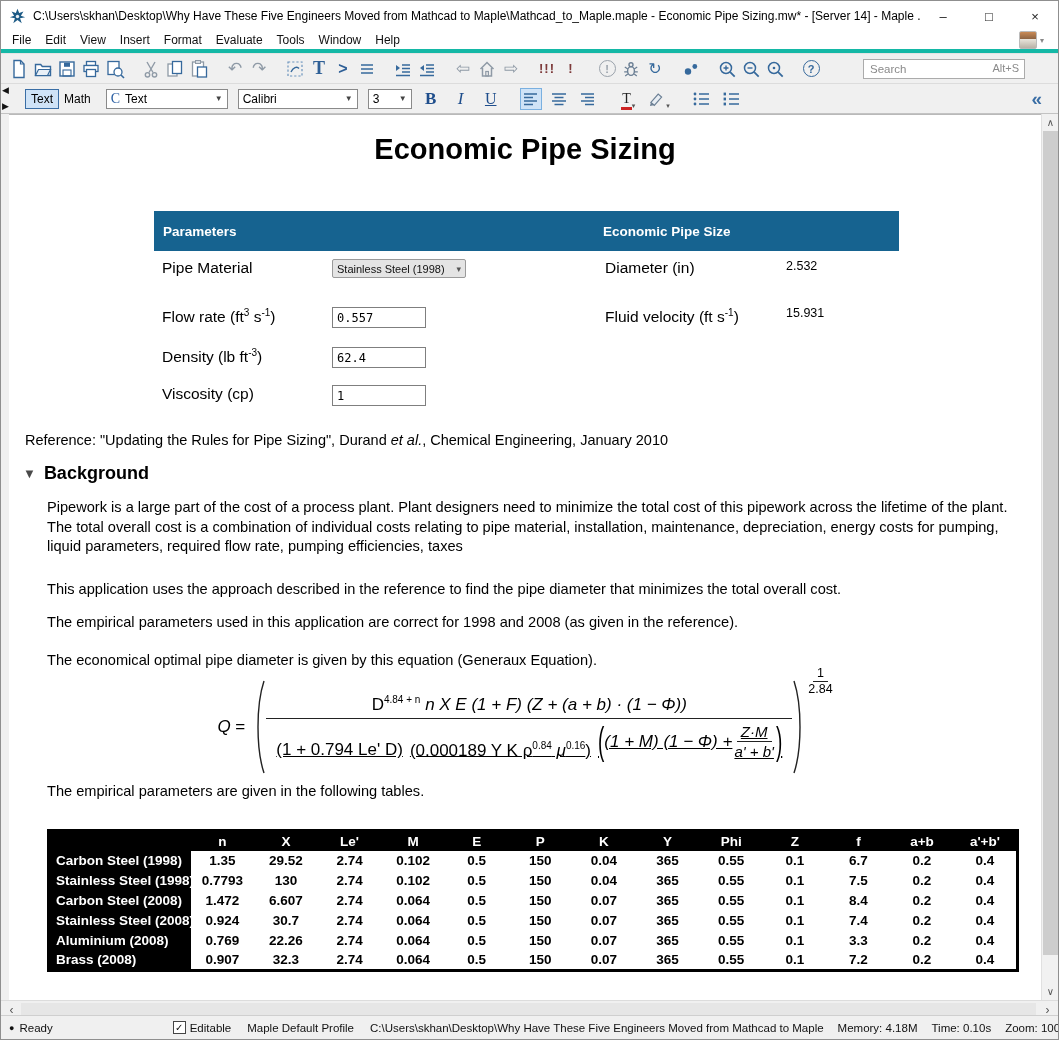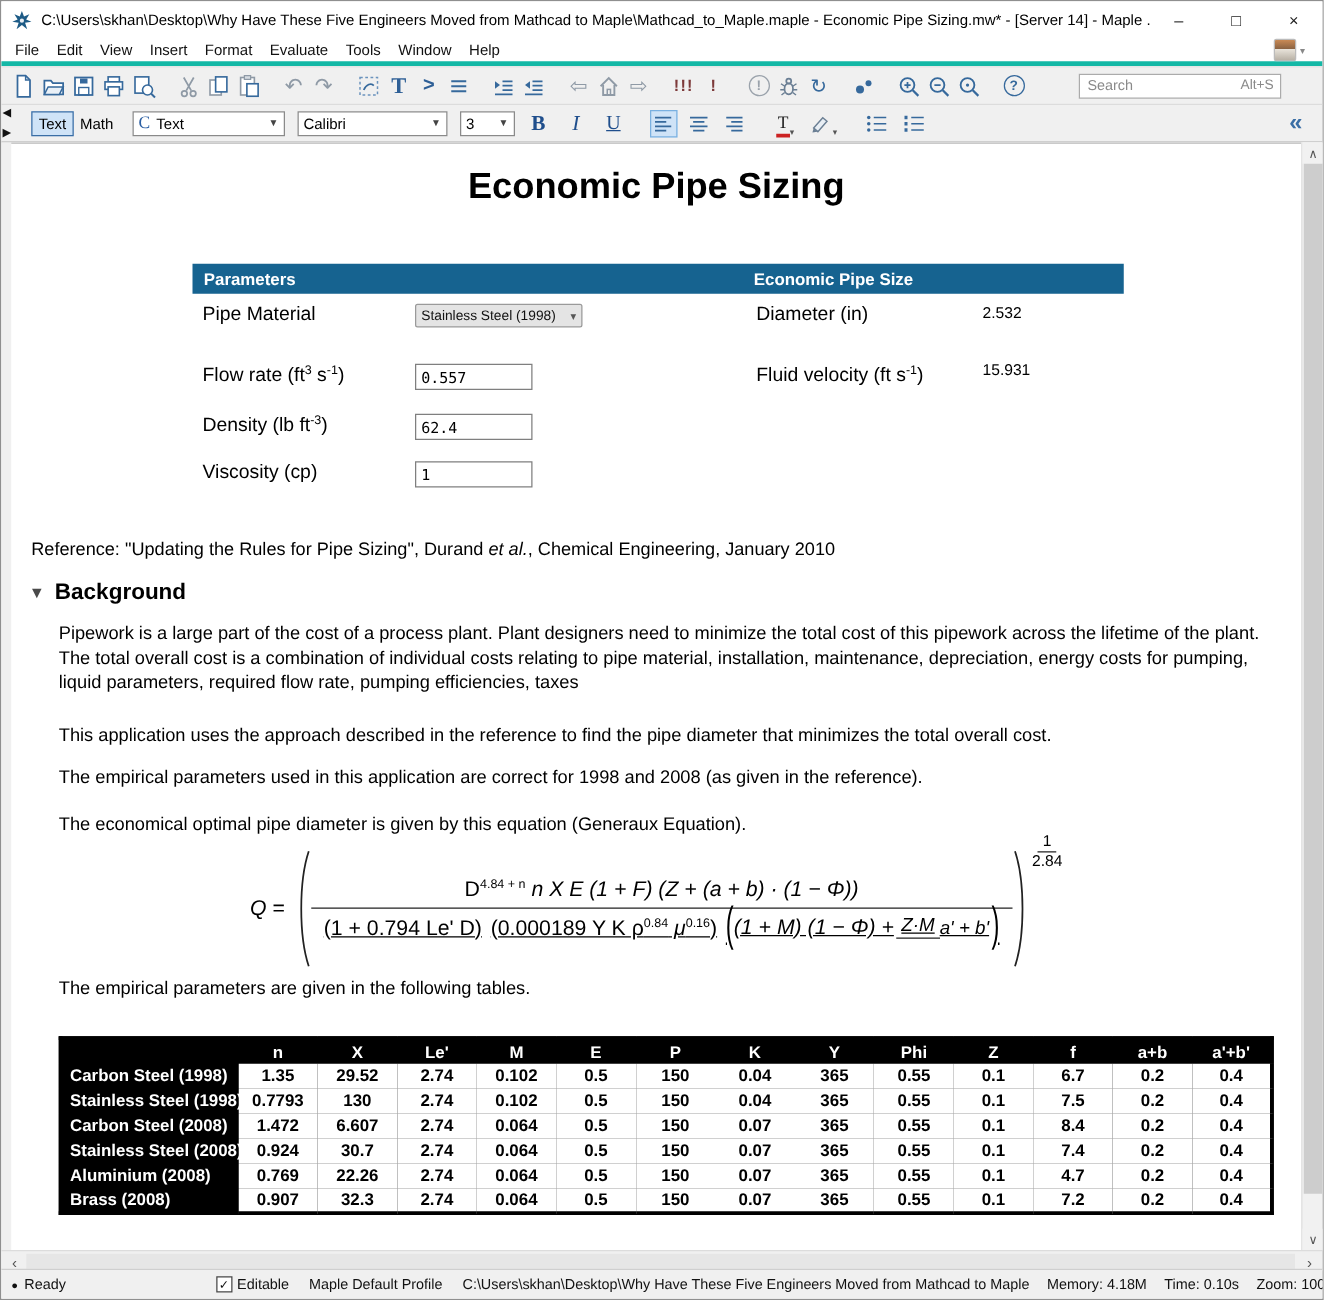--- a/index.html
+++ b/index.html
@@ -62,21 +62,21 @@
   .collapse-btn { margin-left:auto; margin-right:16px; color:#3a6ea5; font-size:19px; font-weight:bold; }
 
   
   .docarea { position:absolute; top:113px; left:0; right:0; bottom:24px; background:#f0f0f0; }
   .doc { position:absolute; left:8px; top:0; width:1032px; height:886px; background:#fff; border-top:1px solid #b9b9b9; overflow:hidden; }
 
   .doc-title { position:absolute; top:18px; left:0; width:100%; text-align:center; font-size:29px; font-weight:bold; color:#000; }
 
   
   .panel { position:absolute; top:96px; left:145px; width:745px; }
-  .panel-header { display:flex; height:24px; background:#166390; color:#fff; font-weight:bold; font-size:13.5px; }
+  .panel-header { display:flex; height:40px; background:#166390; color:#fff; font-weight:bold; font-size:13.5px; }
   .ph-left { width:437px; display:flex; align-items:center; padding-left:9px; }
   .ph-right { flex:1; display:flex; align-items:center; padding-left:12px; }
   .panel-body { position:relative; height:168px; }
   .prow { position:absolute; left:0; width:100%; height:24px; }
   .pcol1 { position:absolute; left:8px; font-size:15.5px; color:#000; }
   .pcol2 { position:absolute; left:178px; }
   .pcol3 { position:absolute; left:451px; font-size:15.5px; color:#000; }
   .pcol4 { position:absolute; left:632px; font-size:12.5px; color:#000; }
   .pm-select { width:134px; height:19px; background:#e4e4e4; border:1px solid #9a9a9a; border-radius:2px; font-size:11px; color:#111; display:flex; align-items:center; padding:0 4px; }
   .pm-select .chev { margin-left:auto; font-size:9px; color:#555; }
@@ -90,21 +90,21 @@
   .para { position:absolute; left:38px; width:972px; font-size:14.6px; line-height:19.5px; color:#000; }
   .p1 { top:383px; } .p2 { top:465px; } .p3 { top:498px; } .p4 { top:536px; } .p5 { top:667px; }
 
   
   .equation { position:absolute; top:560px; left:0; width:1032px; height:104px; display:flex; align-items:center; justify-content:center; font-size:17px; color:#000; }
   .eq-lhs { font-style:italic; margin-right:8px; }
   .frac { display:flex; flex-direction:column; align-items:center; }
   .frac-top { padding:0 14px 4px; font-style:italic; }
   .frac-top .rm { font-style:normal; }
   .frac-bot { border-top:1.4px solid #222; padding:4px 10px 0; display:flex; align-items:flex-end; gap:7px;text-decoration:underline; }
-  .ifrac { display:inline-flex; flex-direction:row; align-items:center; font-size:15px; font-style:italic; margin:0 2px; }
+  .ifrac { display:inline-flex; flex-direction:column; align-items:center; font-size:15px; font-style:italic; margin:0 2px; }
   .ifrac .t { border-bottom:1.2px solid #222; padding:0 4px 1px; }
   .ifrac .b { padding-top:1px; }
   .sp2 { display:inline-block; transform:scaleY(2.0); font-size:19px; font-weight:300; }
   .exp { display:flex; flex-direction:column; align-items:center; font-size:12.5px; transform:translateY(-46px); margin-left:3px; font-style:normal; }
   .exp .t { border-bottom:1px solid #222; padding:0 4px 1px; }
   .g3wrap { display:inline-flex; align-items:center; }
   .itt { font-style:italic; }
 
   
   .data-table { position:absolute; top:714px; left:38px; width:972px; border-collapse:collapse; table-layout:fixed; border:3px solid #000; background:#000; }
@@ -588,21 +588,21 @@
               <td>0.769</td>
               <td>22.26</td>
               <td>2.74</td>
               <td>0.064</td>
               <td>0.5</td>
               <td>150</td>
               <td>0.07</td>
               <td>365</td>
               <td>0.55</td>
               <td>0.1</td>
-              <td>4.7</td>
+              <td>3.3</td>
               <td>0.2</td>
               <td>0.4</td>
             </tr>
             <tr>
               <th>Brass (2008)</th>
               <td>0.907</td>
               <td>32.3</td>
               <td>2.74</td>
               <td>0.064</td>
               <td>0.5</td>

